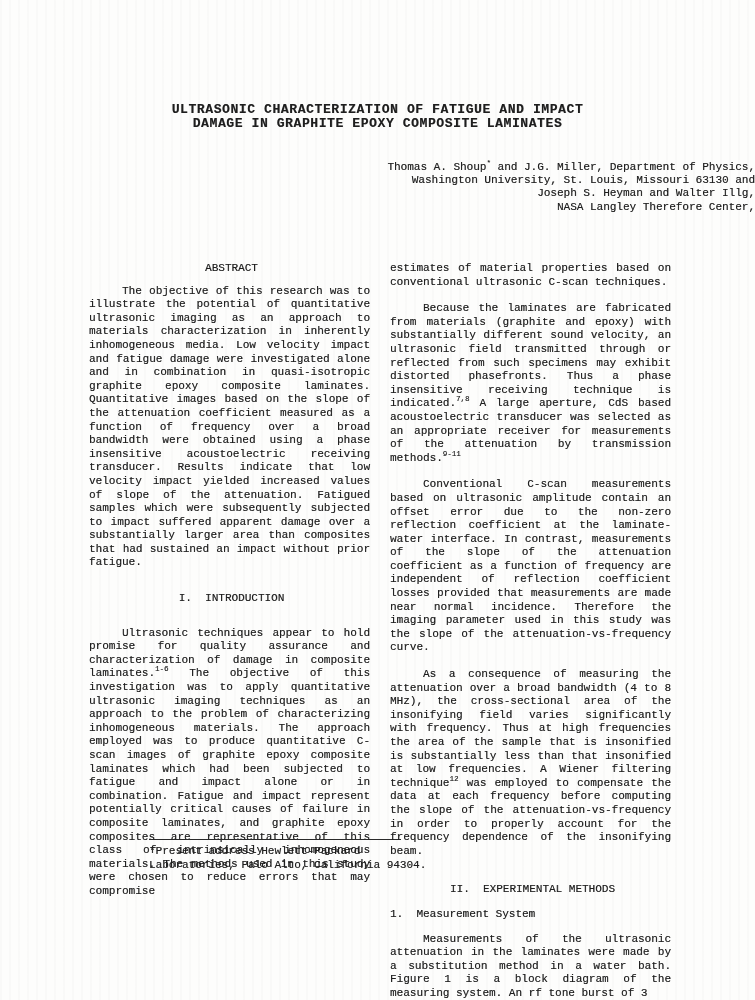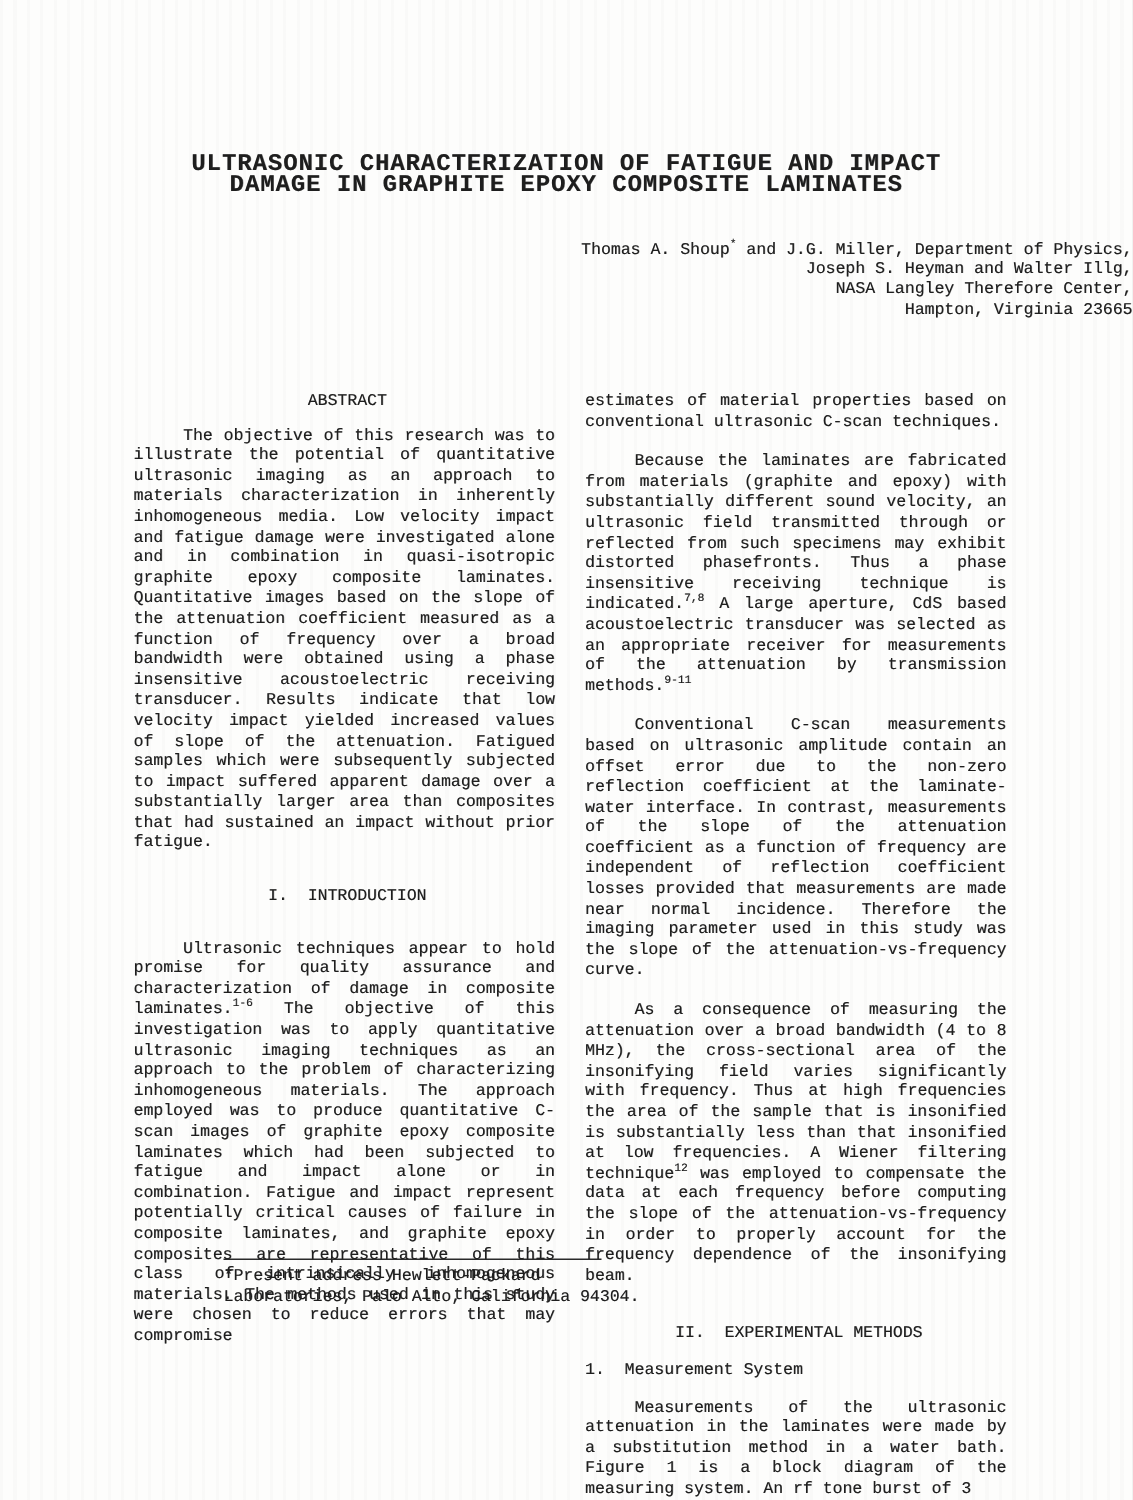--- a/index.html
+++ b/index.html
@@ -13,21 +13,21 @@
       #fdfdfc;
     color: #1e1e1e;
     font-family: "Liberation Mono", "DejaVu Sans Mono", monospace;
     overflow: hidden;
     text-shadow: 0.3px 0 0 rgba(25,25,25,0.5);
   }
   .doc-title {
     position: absolute;
     top: 103px; left: 0; right: 0;
     text-align: center;
-    font-size: 16px;
+    font-size: 13px;
     line-height: 13.5px;
     font-weight: bold;
     letter-spacing: 0.6px;
   }
   .authors {
     position: absolute;
     top: 161px; left: 0; right: 0;
     text-align: right;
     font-size: 11px;
     line-height: 13.2px;
@@ -86,23 +86,23 @@
 
 <div class="page">
 
   <div class="doc-title">
     <div>ULTRASONIC CHARACTERIZATION OF FATIGUE AND IMPACT</div>
     <div>DAMAGE IN GRAPHITE EPOXY COMPOSITE LAMINATES</div>
   </div>
 
   <div class="authors">
     <div>Thomas A. Shoup<sup>*</sup> and J.G. Miller, Department of Physics,</div>
+    <div>Washington University, St. Louis, Missouri 63130 and</div>
     <div>Joseph S. Heyman and Walter Illg,</div>
     <div>NASA Langley Therefore Center,</div>
-    <div>Hampton, Virginia 23665</div>
   </div>
 
   <div class="columns">
 
     <div class="col">
       <div class="heading-center">ABSTRACT</div>
       <div class="para">The objective of this research was to illustrate the potential of quantitative ultrasonic imaging as an approach to materials characterization in inherently inhomogeneous media.  Low velocity impact and fatigue damage were investigated alone and in combination in quasi-isotropic graphite epoxy composite laminates.  Quantitative images based on the slope of the attenuation coefficient measured as a function of frequency over a broad bandwidth were obtained using a phase insensitive acoustoelectric receiving transducer.  Results indicate that low velocity impact yielded increased values of slope of the attenuation.  Fatigued samples which were subsequently subjected to impact suffered apparent damage over a substantially larger area than composites that had sustained an impact without prior fatigue.</div>
       <div class="heading-center intro-heading">I.  INTRODUCTION</div>
       <div class="para">Ultrasonic techniques appear to hold promise for quality assurance and characterization of damage in composite laminates.<sup>1-6</sup> The objective of this investigation was to apply quantitative ultrasonic imaging techniques as an approach to the problem of characterizing inhomogeneous materials.  The approach employed was to produce quantitative C-scan images of graphite epoxy composite laminates which had been subjected to fatigue and impact alone or in combination.  Fatigue and impact represent potentially critical causes of failure in composite laminates, and graphite epoxy composites are representative of this class of intrinsically inhomogeneous materials.  The methods used in this study were chosen to reduce errors that may compromise</div>
       <div class="footnote">

